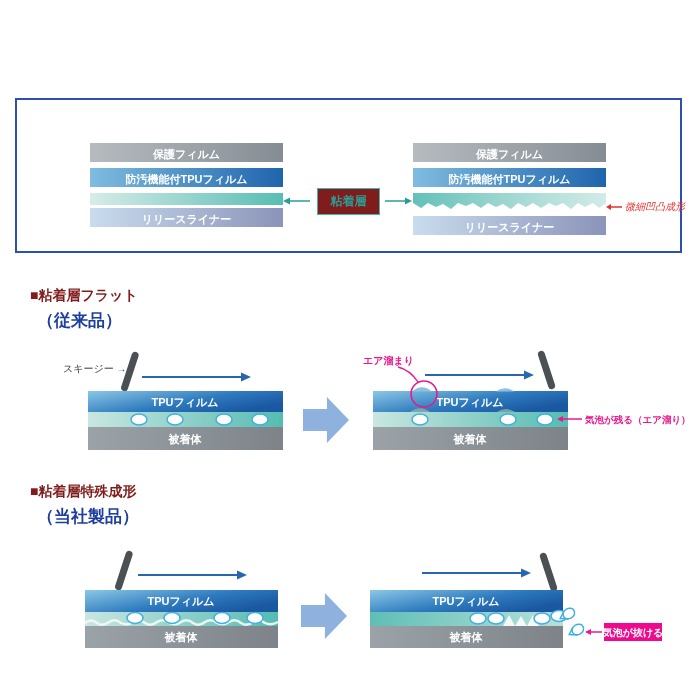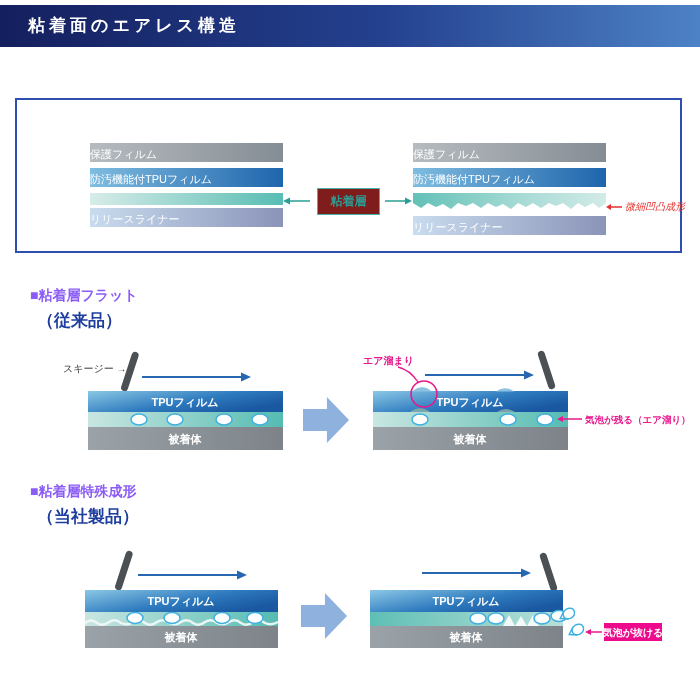--- a/index.html
+++ b/index.html
@@ -14,41 +14,41 @@
     letter-spacing:4px;}
 
   
   #special-box{position:absolute;left:15px;top:98px;width:663px;height:151px;
     border:2px solid #2d4fae;background:#fff;}
   #special-box-label{position:absolute;left:16px;top:98px;width:158px;height:28px;
     line-height:28px;padding-left:14px;box-sizing:border-box;background:#1d3486;
     color:#fff;font-size:13px;font-weight:bold;letter-spacing:1px;
     clip-path:polygon(0 0,158px 0,140px 100%,0 100%);}
 
-  .layer-bar{position:absolute;width:193px;height:19px;line-height:22px;
-    color:#fff;font-size:11px;font-weight:400;}
+  .layer-bar{position:absolute;width:193px;height:19px;line-height:22px;text-align:center;
+    color:#fff;font-size:11px;font-weight:700;}
   .x-left{left:90px;} .x-right{left:413px;}
   .y-protect{top:143px;background:linear-gradient(90deg,#b6bbc0,#858d94);}
   .y-tpu{top:168px;background:linear-gradient(90deg,#7fbce0,#1f65ac);}
   #l-adh{position:absolute;left:90px;top:193px;width:193px;height:12px;
     background:linear-gradient(90deg,#d7ece8,#58bdb3);}
   #l-liner{top:208px;background:linear-gradient(90deg,#c9dcee,#8b94b9);}
   #r-liner{top:216px;background:linear-gradient(90deg,#c9dcee,#8b94b9);}
   #r-adh-svg{position:absolute;left:413px;top:193px;}
 
   #adhesive-callout{position:absolute;left:317px;top:188px;width:61px;height:25px;
     border:1px solid #45b5ab;line-height:25px;text-align:center;color:#2a9e95;
     font-size:12px;font-weight:600;background:#7f1d1d;}
   .teal-arrow{position:absolute;top:196px;}
   #teal-arrow-left{left:283px;} #teal-arrow-right{left:384px;}
 
   #micro-annotation{position:absolute;left:606px;top:200px;display:flex;align-items:center;gap:3px;font-style:italic;}
   #micro-annotation span{color:#e5312b;font-size:10px;white-space:nowrap;}
 
-  .section-heading{position:absolute;color:#8b5cf6;font-size:14px;font-weight:bold;}
+  .section-heading{position:absolute;color:#7f1d1d;font-size:14px;font-weight:bold;}
   .section-sub{position:absolute;color:#1e3e9e;font-size:17px;font-weight:bold;}
   #flat-heading{left:30px;top:287px;} #flat-sub{left:37px;top:309px;}
   #formed-heading{left:30px;top:483px;} #formed-sub{left:37px;top:505px;}
 
   .diag{position:absolute;}
   #diag-flat-left{left:55px;top:348px;} #diag-flat-right{left:360px;top:348px;}
   #diag-formed-left{left:80px;top:548px;} #diag-formed-right{left:365px;top:548px;}
 
   .block-arrow{position:absolute;width:46px;height:46px;background:#8eb2dd;
     clip-path:polygon(0 26%,52% 26%,52% 0,100% 50%,52% 100%,52% 74%,0 74%);}
@@ -60,23 +60,20 @@
   .sq-label{fill:#3c3f44;font-size:10px;}
   .pink-label{fill:#e8188c;font-size:10px;font-weight:bold;}
   .pink-label-sm{fill:#e8188c;font-size:9.5px;font-weight:bold;}
   .badge-label{fill:#fff;font-size:10px;font-weight:bold;text-anchor:middle;}
 </style>
 </head>
 <body>
 
 <div id="page">
 
-  <div id="header-bar">
-    <span id="header-title">粘着面のエアレス構造</span>
-  </div>
 
   <div id="special-box"></div>
 
   <div class="layer-bar x-left y-protect">保護フィルム</div>
   <div class="layer-bar x-left y-tpu">防汚機能付TPUフィルム</div>
   <div id="l-adh"></div>
   <div class="layer-bar x-left" id="l-liner">リリースライナー</div>
 
   <div class="layer-bar x-right y-protect">保護フィルム</div>
   <div class="layer-bar x-right y-tpu">防汚機能付TPUフィルム</div>

